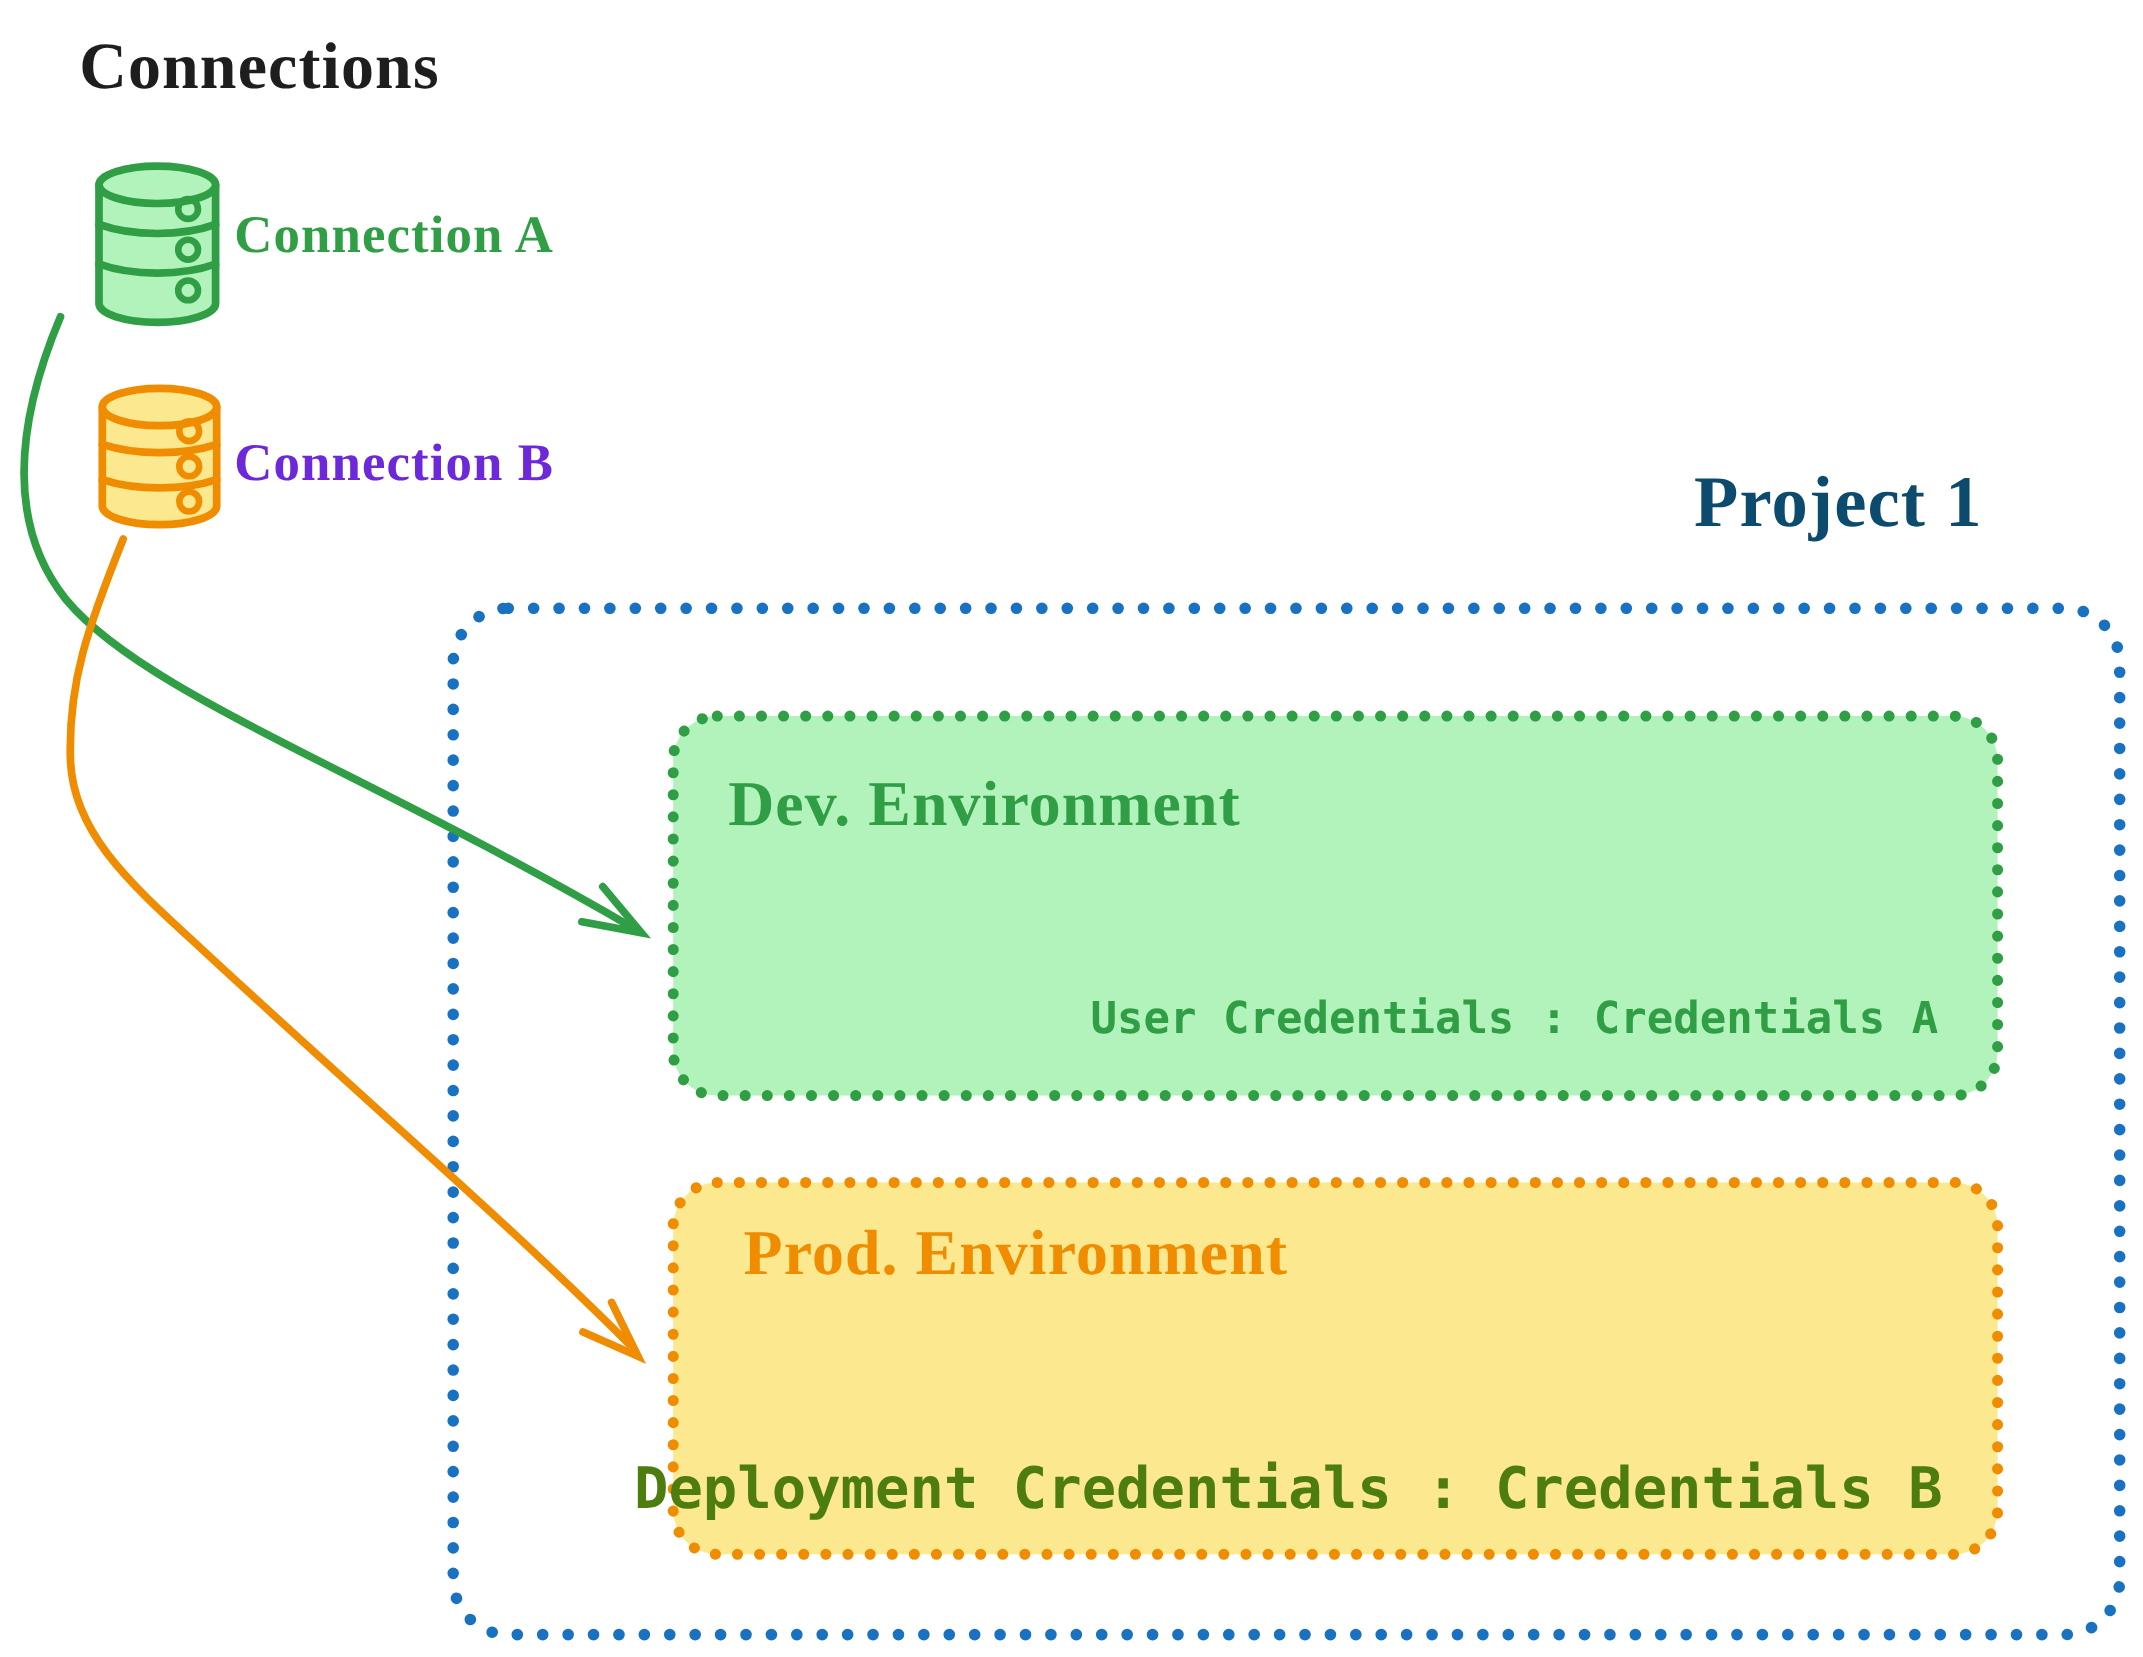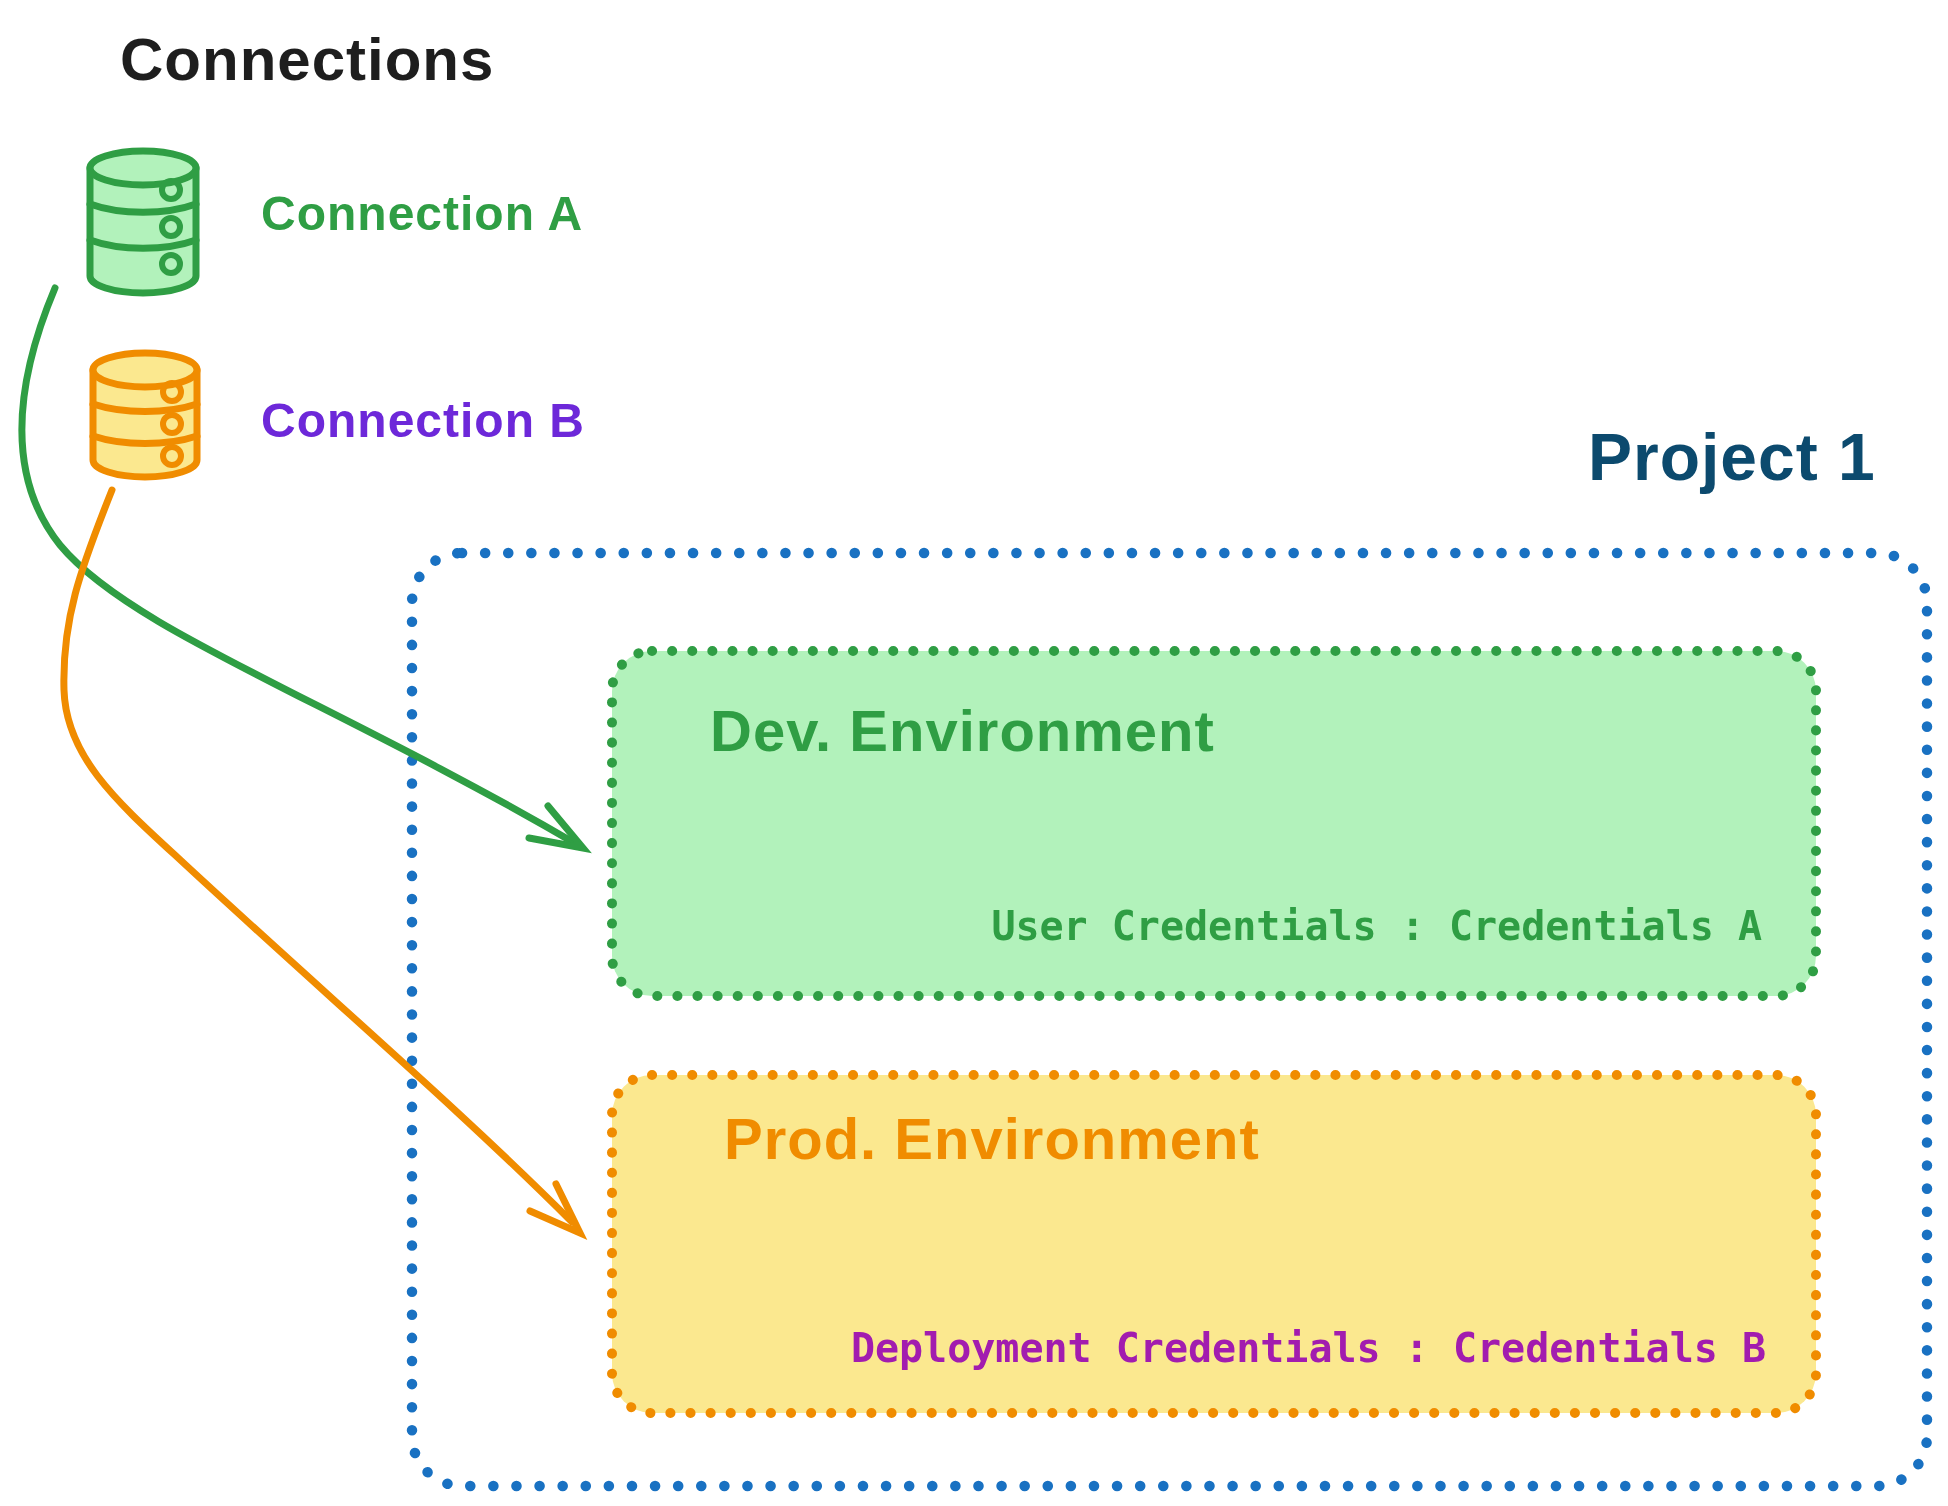--- a/index.html
+++ b/index.html
@@ -21,23 +21,22 @@
     width: 1948px;
     height: 1506px;
   }
   .txt {
     position: absolute;
     white-space: nowrap;
     line-height: 1;
     letter-spacing: 1px;
   }
   .hand {
-    font-family: Liberation Sans, sans-serif;
+    font-family: Liberation Serif, serif;
     font-weight: 600;
-    margin-left: 48px;
   }
   .mono {
     font-family: "DejaVu Sans Mono", "Liberation Mono", monospace;
     font-weight: 700;
     letter-spacing: 0;
   }
   .connections-title {
     left: 72px; top: 30px;
     font-size: 60px;
     font-weight: 700;
@@ -69,22 +68,22 @@
     color: #2f9e44;
   }
   .prod-env-title {
     left: 676px; top: 1110px;
     font-size: 58px;
     color: #f08c00;
     text-align: center;
   }
   .prod-env-credentials {
     right: 182px; top: 1328px;
-    font-size: 40px;
-    color: #a21caf;
+    font-size: 52px;
+    color: #4d7c0f;
   }
 </style>
 </head>
 <body>
 
 <div class="canvas">
 
   <svg class="shapes-layer" viewBox="0 0 1948 1506" aria-hidden="true">
 
     <rect x="412" y="553" width="1515" height="933" rx="50" ry="50" fill="none" stroke="#1971c2" stroke-width="10.5" stroke-dasharray="0.1 23" stroke-linecap="round"></rect>

